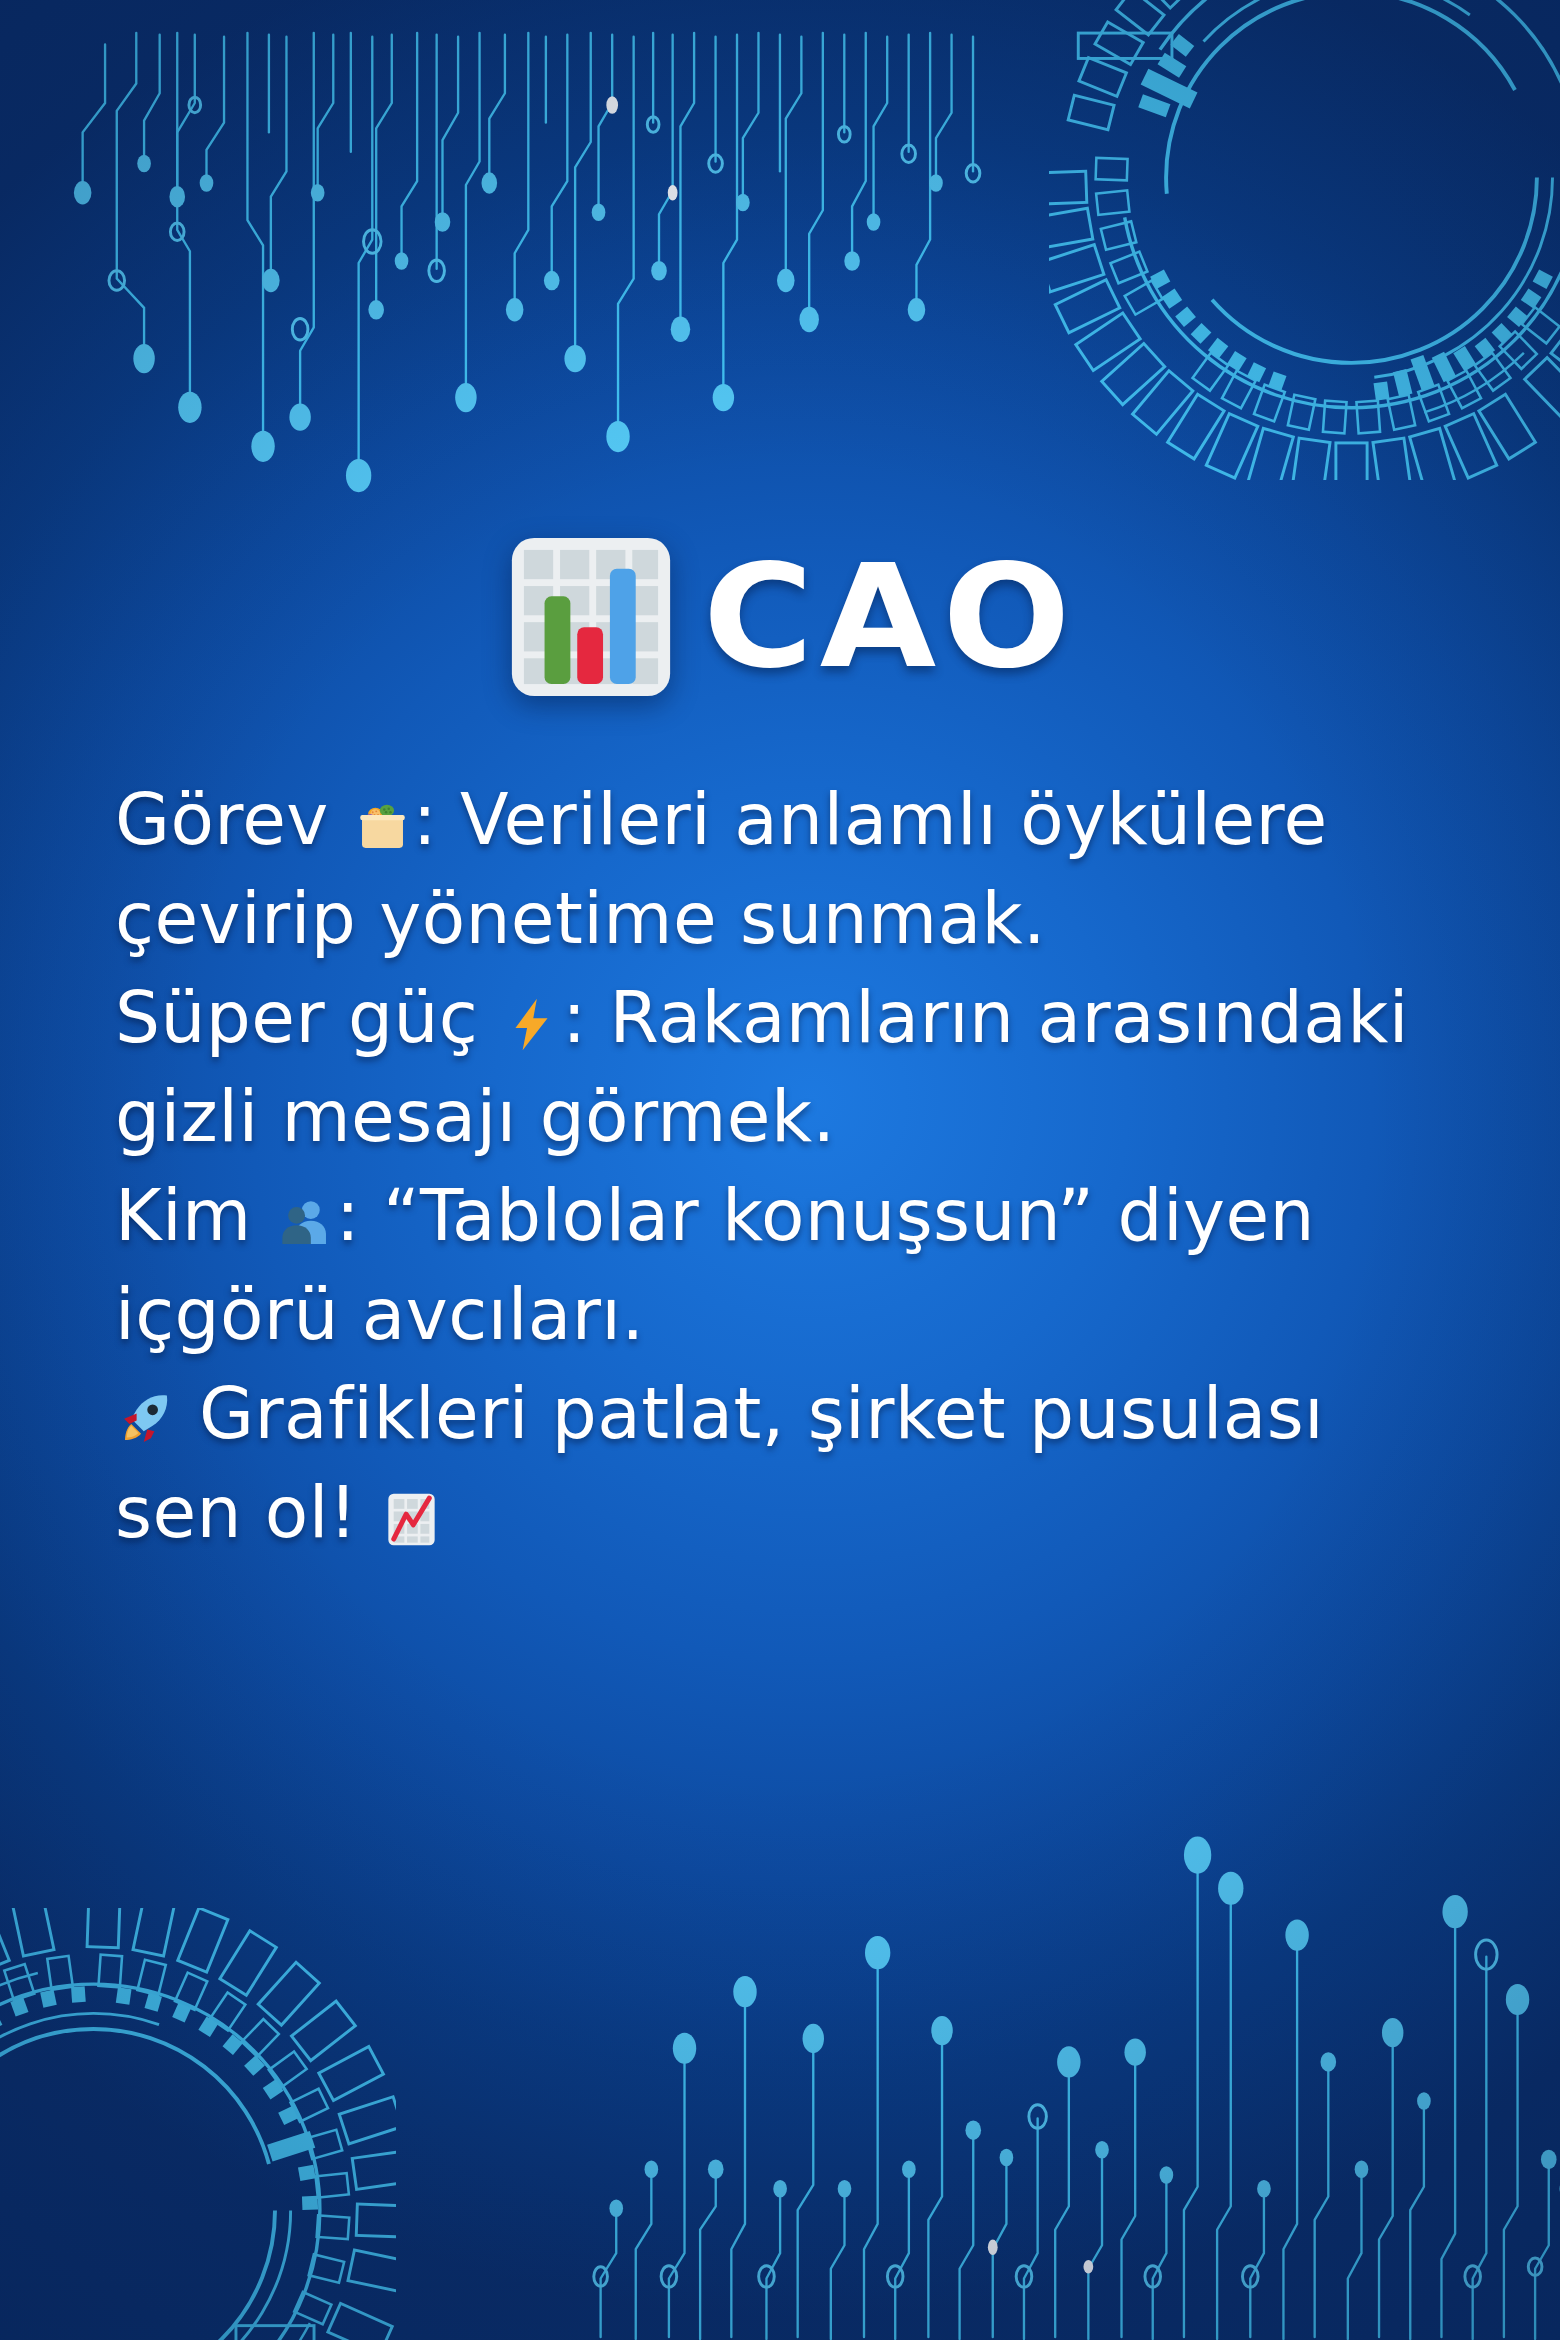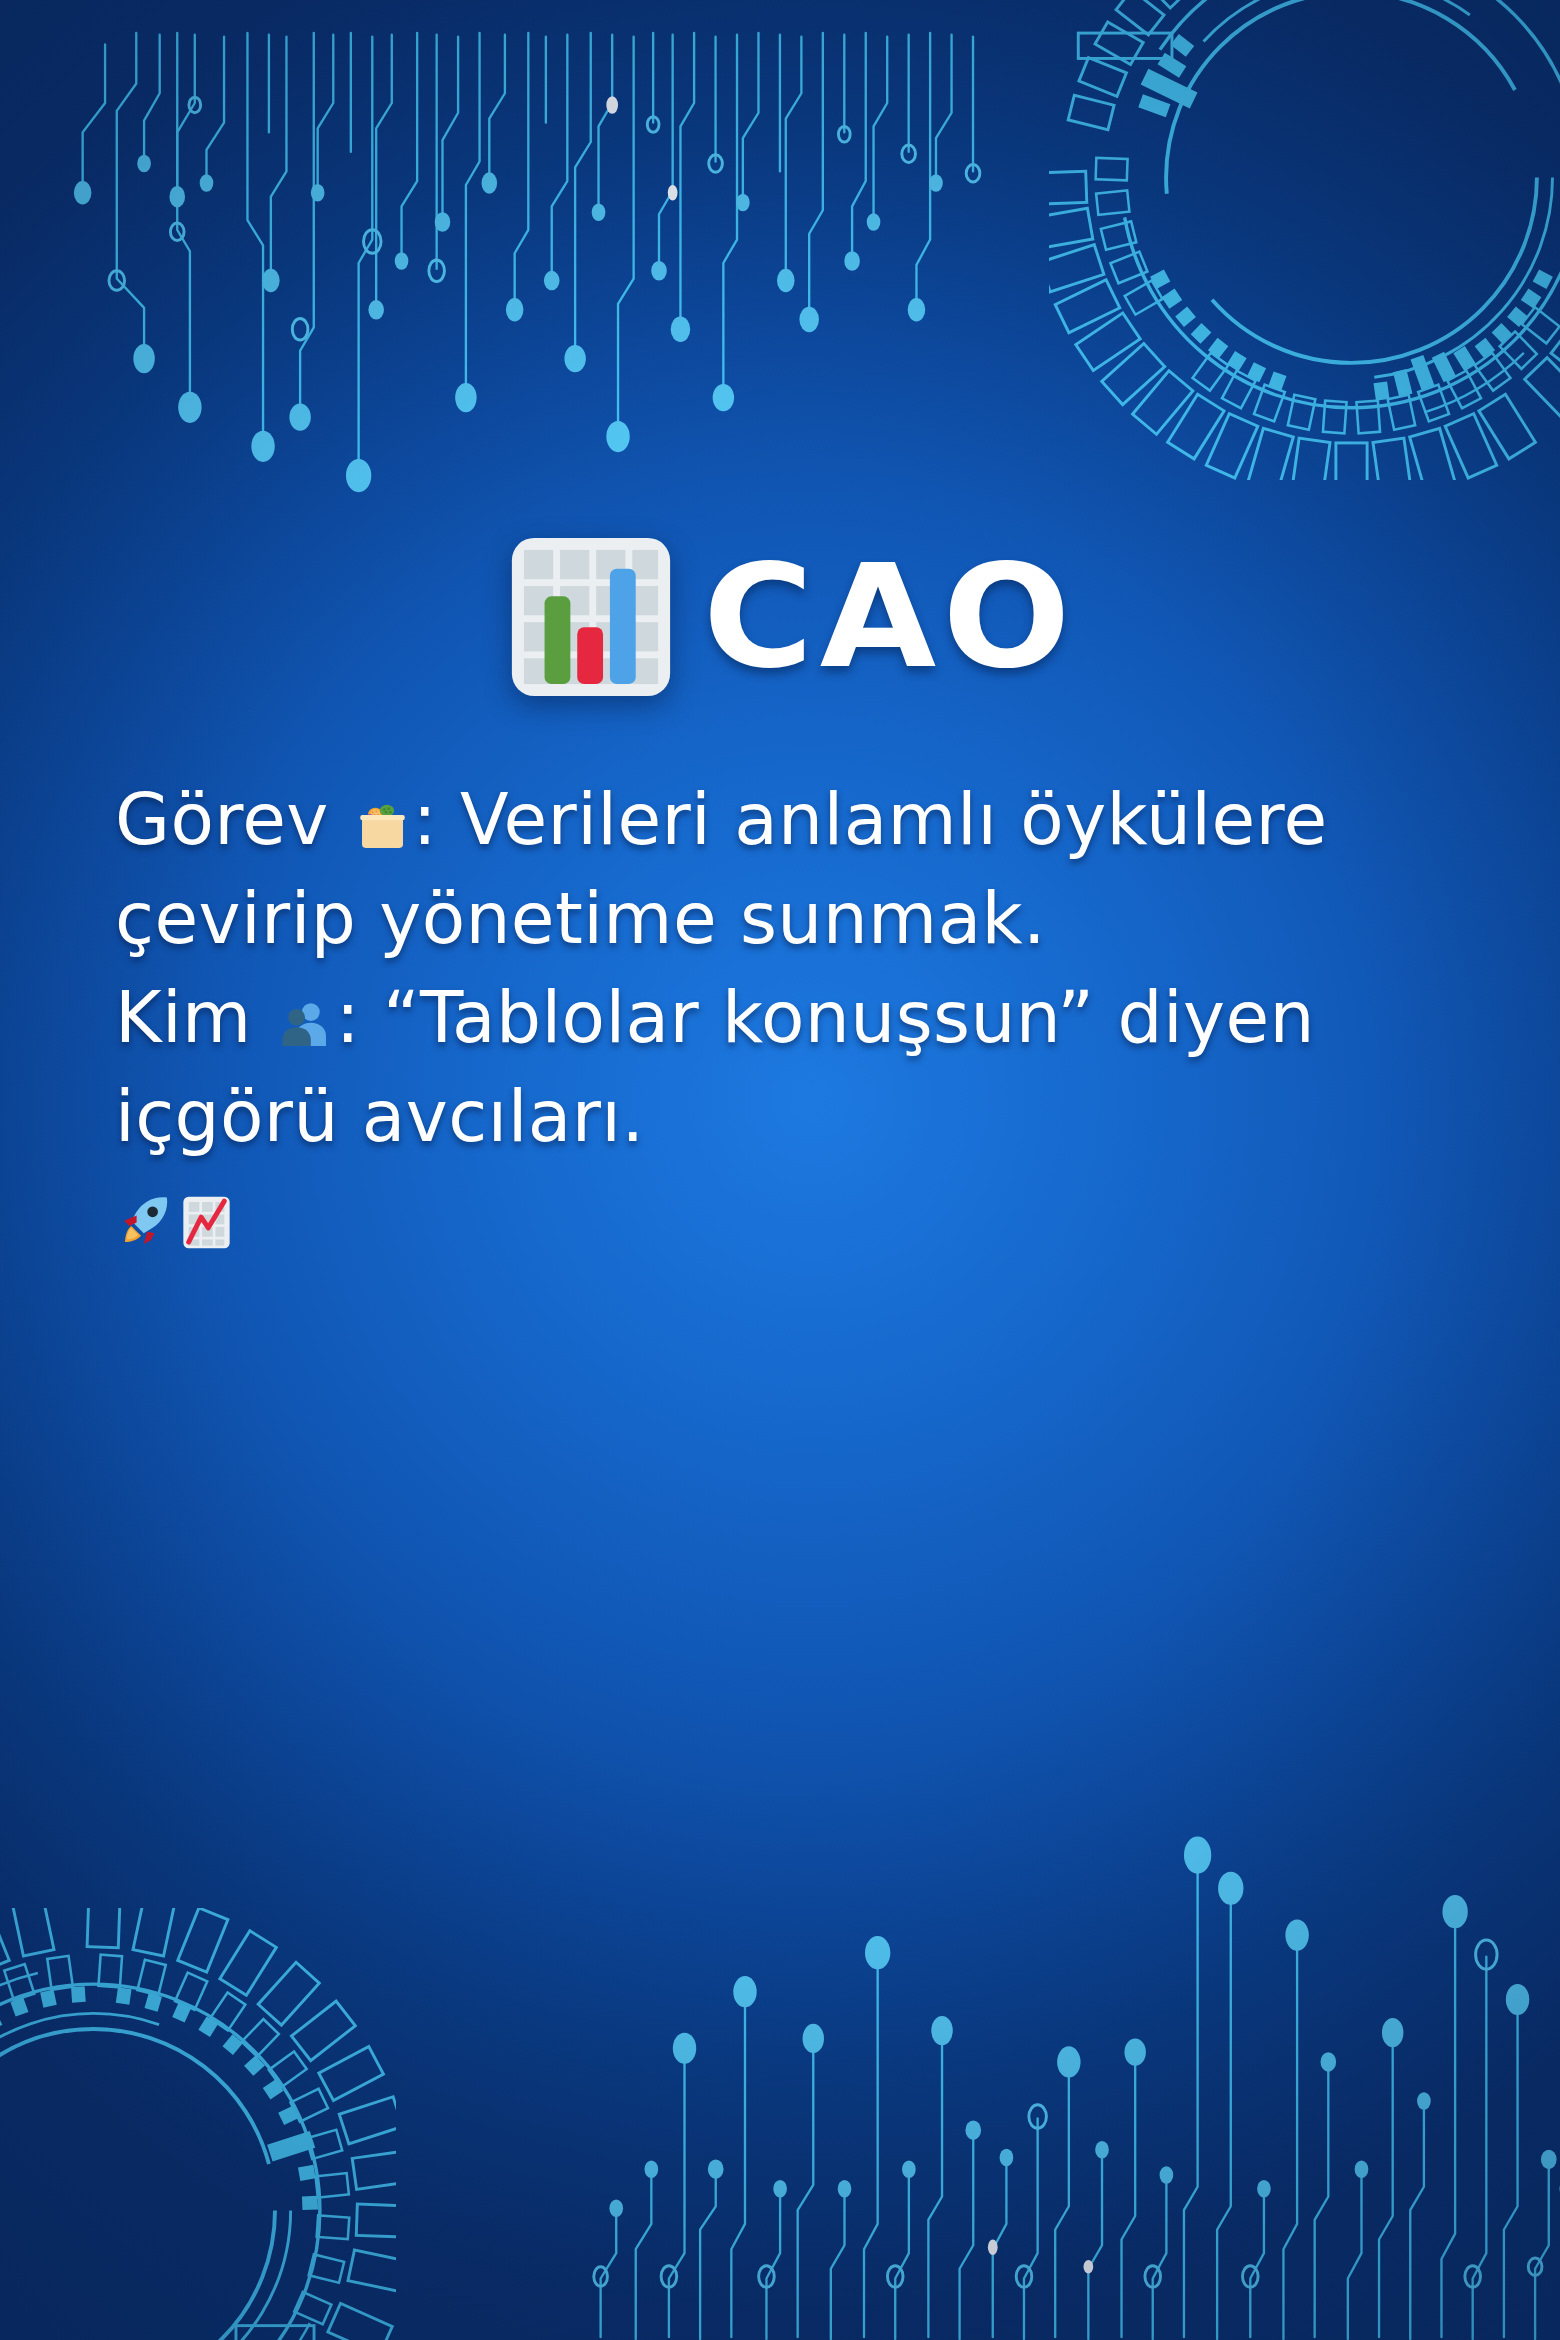--- a/index.html
+++ b/index.html
@@ -737,41 +737,44 @@
               <circle cx="34" cy="13" r="1.4"></circle>
               <circle cx="39" cy="12" r="1.4"></circle>
               <circle cx="36" cy="16" r="1.4"></circle>
               <circle cx="41" cy="16" r="1.4"></circle>
             </g>
             <circle cx="18" cy="24" r="6" fill="#9b59b6"></circle>
             <path d="M9 22h46v30a4 4 0 0 1-4 4H13a4 4 0 0 1-4-4z" fill="#f7d8a0"></path>
             <rect x="7" y="19" width="50" height="6" rx="2.5" fill="#fce7bd"></rect>
           </svg></span><span>: Verileri anlamlı öykülere çevirip yönetime sunmak.</span></p>
 
+    <p><span>Süper güç </span><span class="emo"><svg viewBox="0 0 64 64" xmlns="http://www.w3.org/2000/svg">
+            <path d="M38 3 14 36h13L22 61 50 25H34z" fill="#f7a928"></path>
+          </svg></span><span>: Rakamların arasındaki gizli mesajı görmek.</span></p>
 
 
     <p><span>Kim </span><span class="emo"><svg viewBox="0 0 64 64" xmlns="http://www.w3.org/2000/svg">
             <g fill="#5ba9e8">
               <circle cx="38" cy="18" r="10"></circle>
               <path d="M38 30c-10 0-17 6.5-17 15v11h34V45c0-8.5-7-15-17-15z"></path>
             </g>
             <g fill="#2f6486">
               <circle cx="22" cy="24" r="9.5"></circle>
               <path d="M22 35c-9.5 0-16 6-16 14v7h32v-7c0-8-6.5-14-16-14z"></path>
             </g>
           </svg></span><span>: “Tablolar konuşsun” diyen içgörü avcıları.</span></p>
 
     <p><span class="emo"><svg viewBox="0 0 64 64" xmlns="http://www.w3.org/2000/svg">
             <path d="M56 4c-14-2-27 5-34 16L16 30l14 14 10-6C51 31 58 18 56 4z" fill="#7ec8f2"></path>
             <circle cx="40" cy="20" r="6" fill="#1c2a35"></circle>
             <path d="M22 24 8 30l6 6 8-4z" fill="#c4162b"></path>
             <path d="M34 42l-4 14 8-4 4-8z" fill="#c4162b"></path>
             <path d="M16 36c-5 4-7 12-7 18 6 0 14-2 18-7z" fill="#f0a030"></path>
             <path d="M16 38c-3.5 3-5 8.5-5 13 4.5 0 10-1.5 13-5z" fill="#f5c262"></path>
-          </svg></span><span class="emo"><svg viewBox="0 0 64 64" xmlns="http://www.w3.org/2000/svg">
+          </svg></span><span> Grafikleri patlat, şirket pusulası sen ol! </span><span class="emo"><svg viewBox="0 0 64 64" xmlns="http://www.w3.org/2000/svg">
             <rect x="6" y="3" width="52" height="58" rx="6" fill="#eceff1"></rect>
             <g fill="#cfd8dc">
               <rect x="12" y="9" width="12" height="11"></rect>
               <rect x="27" y="9" width="12" height="11"></rect>
               <rect x="42" y="9" width="10" height="11"></rect>
               <rect x="12" y="23" width="12" height="11"></rect>
               <rect x="27" y="23" width="12" height="11"></rect>
               <rect x="42" y="23" width="10" height="11"></rect>
               <rect x="12" y="37" width="12" height="11"></rect>
               <rect x="27" y="37" width="12" height="11"></rect>

